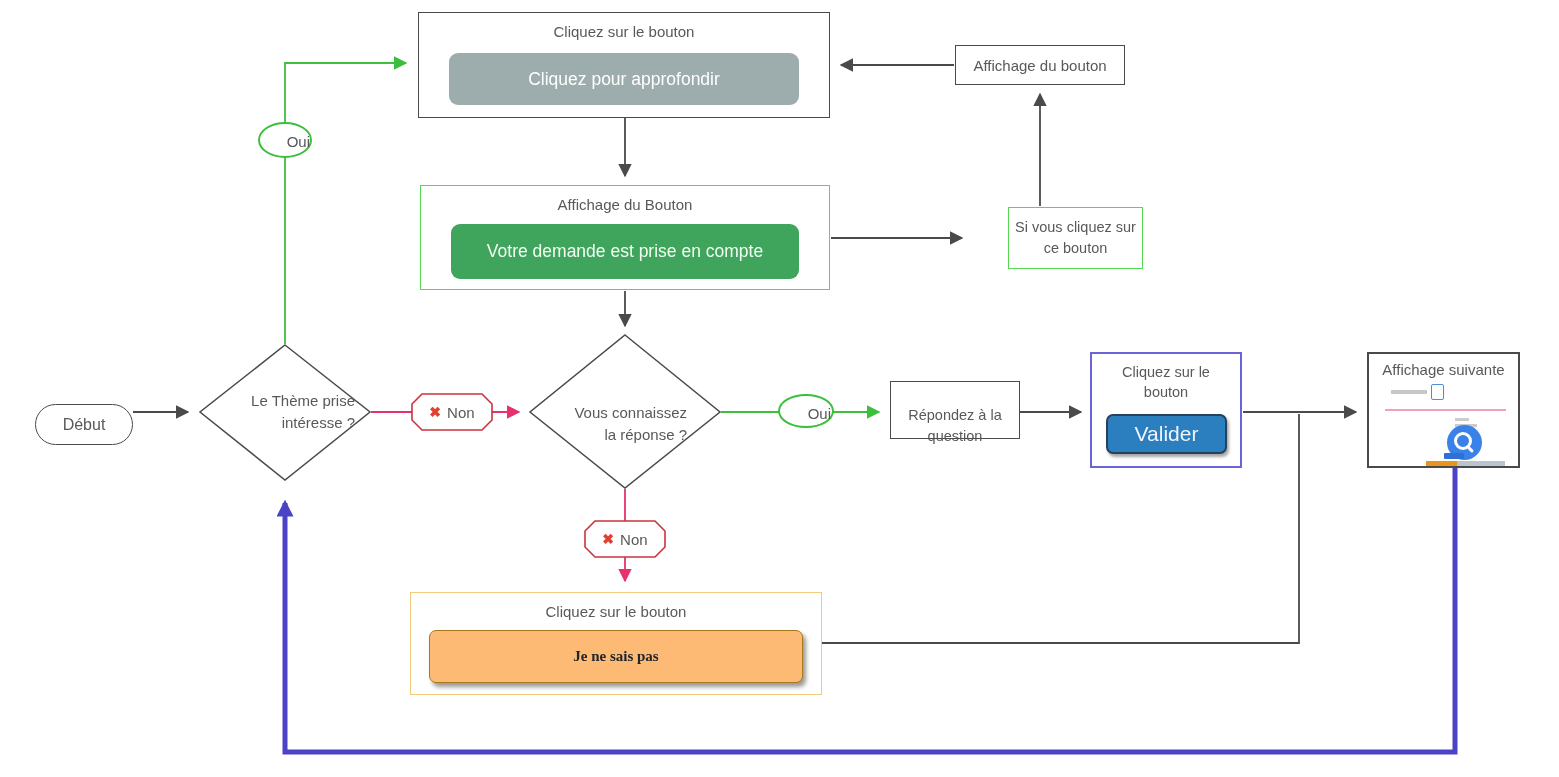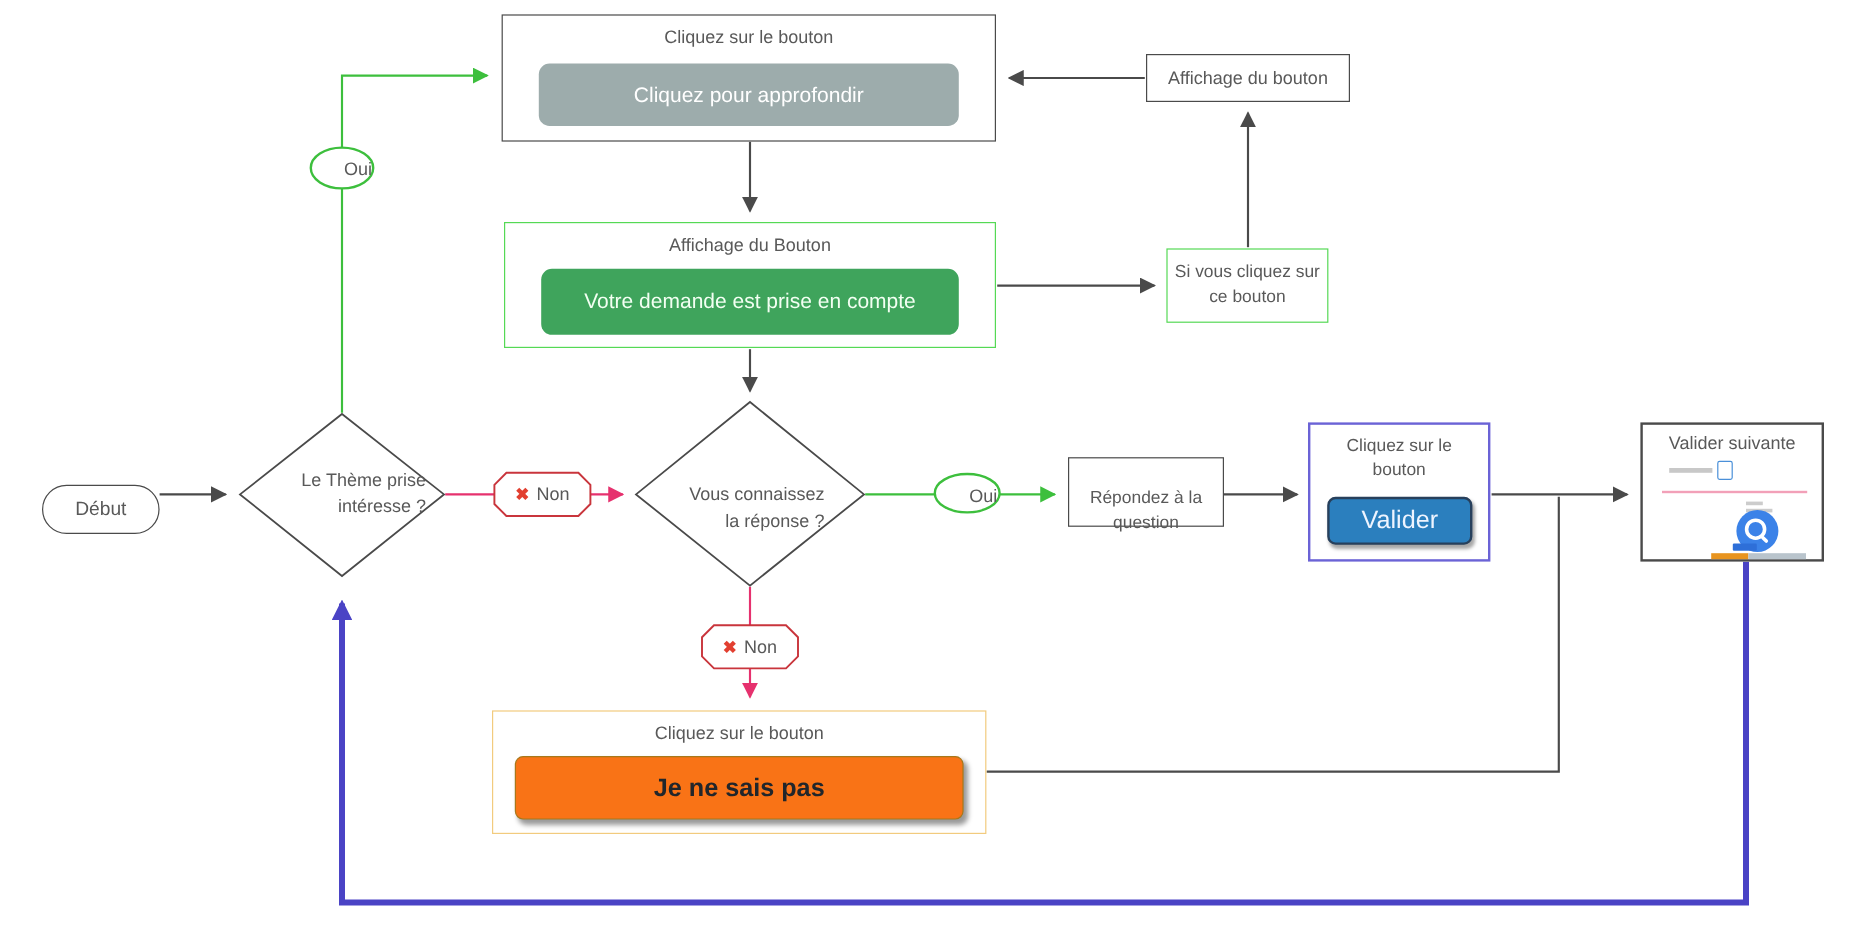--- a/index.html
+++ b/index.html
@@ -5,21 +5,21 @@
   html,body{margin:0;padding:0;background:#ffffff;font-family:"Liberation Sans",sans-serif;}
   .stage{position:relative;width:1559px;height:777px;background:#fff;color:#595959;overflow:hidden;}
   svg.wires{position:absolute;left:0;top:0;}
   .node{position:absolute;background:#fff;border:1.6px solid #4a4a4a;box-sizing:border-box;}
   .node-label{font-size:15px;color:#595959;text-align:center;}
   .big-box .node-label{padding-top:10px;}
   .btn{position:absolute;display:flex;align-items:center;justify-content:center;border-radius:9px;box-sizing:border-box;}
   .btn-gray{background:#9dacac;color:#fff;font-size:17.5px;}
   .btn-green{background:#3fa45c;color:#f2fff2;font-size:17.5px;}
   .btn-blue{background:#2b7fbe;color:#eef4ff;font-size:21px;border:2px solid #27405c;border-radius:7px;box-shadow:2px 3px 3px rgba(0,0,0,.35);}
-  .btn-orange{background:#f97316;color:#21262b;font-size:21px;font-weight:600;border:1px solid #a8781a;border-radius:7px;box-shadow:3px 4px 4px rgba(0,0,0,.4);}
+  .btn-orange{background:#fdba74;color:#21262b;font-size:15px;font-weight:600;border:1px solid #a8781a;border-radius:7px;box-shadow:3px 4px 4px rgba(0,0,0,.4);font-family:Liberation Serif, serif;}
   .pill{border-radius:21px;display:flex;align-items:center;justify-content:center;font-size:16px;}
   .center-flex{display:flex;align-items:center;justify-content:center;}
   .floating-label{position:absolute;text-align:right;font-size:15px;color:#595959;line-height:1.45;}
   .badge-label{position:absolute;display:flex;align-items:center;justify-content:center;gap:6px;font-size:15px;color:#595959;}
   .badge-x{color:#e23f30;font-weight:bold;font-size:14px;}
   .green-border{border:1.6px solid #55d955;}
   .purple-border{border:2px solid #6b63d6;}
   .orange-border{border:1.6px solid #f2cb7e;}
   .thick-border{border:2px solid #4a4a4a;}
   .restart{position:absolute;left:762px;top:737px;width:228px;text-align:center;font-size:23px;font-weight:bold;color:#4a3fc0;background:#fff;letter-spacing:.5px;}
@@ -100,21 +100,21 @@
     <div class="node-label">Affichage du bouton</div>
   </div>
 
   <div class="node big-box green-border" style="left:420px;top:185px;width:410px;height:105px;">
     <div class="node-label">Affichage du Bouton</div>
     <div class="btn btn-green" style="left:30px;top:38px;width:348px;height:55px;">
       <span>Votre demande est prise en compte</span>
     </div>
   </div>
 
-  <div class="node center-flex green-border" style="left:972px;top:207px;width:135px;height:62px;">
+  <div class="node center-flex green-border" style="left:1008px;top:207px;width:135px;height:62px;">
     <div class="node-label" style="font-size:14.5px;line-height:1.45;">Si vous cliquez sur ce bouton</div>
   </div>
 
   <div class="node pill" style="left:35px;top:392px;width:98px;height:41px;margin-top:12px;">
     <span>Début</span>
   </div>
 
   <div class="floating-label" style="left:215px;top:390px;width:140px;">Le Thème prise intéresse ?</div>
   <div class="floating-label" style="left:563px;top:378px;width:124px;margin-top:24px;">Vous connaissez la réponse ?</div>
 
@@ -135,21 +135,21 @@
   </div>
 
   <div class="node purple-border" style="left:1090px;top:352px;width:152px;height:116px;">
     <div class="node-label" style="padding:8px 20px 0;font-size:14.5px;line-height:1.4;">Cliquez sur le bouton</div>
     <div class="btn btn-blue" style="left:14px;top:60px;width:121px;height:40px;">
       <span>Valider</span>
     </div>
   </div>
 
   <div class="node thick-border" style="left:1367px;top:352px;width:153px;height:116px;">
-    <div class="node-label" style="padding-top:7px;font-size:15px;">Valider suivante</div>
+    <div class="node-label" style="padding-top:7px;font-size:15px;">Affichage suivante</div>
     <div style="position:absolute;left:0;top:0;width:100%;height:100%;">
       <div class="thumb-bar" style="left:22px;top:36px;width:36px;height:4px;opacity:.55;"></div>
       <div class="doc-icon"></div>
       <div class="pink-rule"></div>
       <div class="thumb-bar" style="left:86px;top:64px;width:14px;height:2.5px;opacity:.5;"></div>
       <div class="thumb-bar" style="left:86px;top:70px;width:22px;height:2.5px;opacity:.5;"></div>
       <div class="thumb-bar" style="left:86px;top:76px;width:12px;height:2.5px;opacity:.5;"></div>
       <div class="thumb-bar" style="left:86px;top:82px;width:13px;height:2.5px;opacity:.5;"></div>
       <div class="thumb-bar" style="left:86px;top:88px;width:16px;height:2.5px;opacity:.5;"></div>
       <div class="mag">

